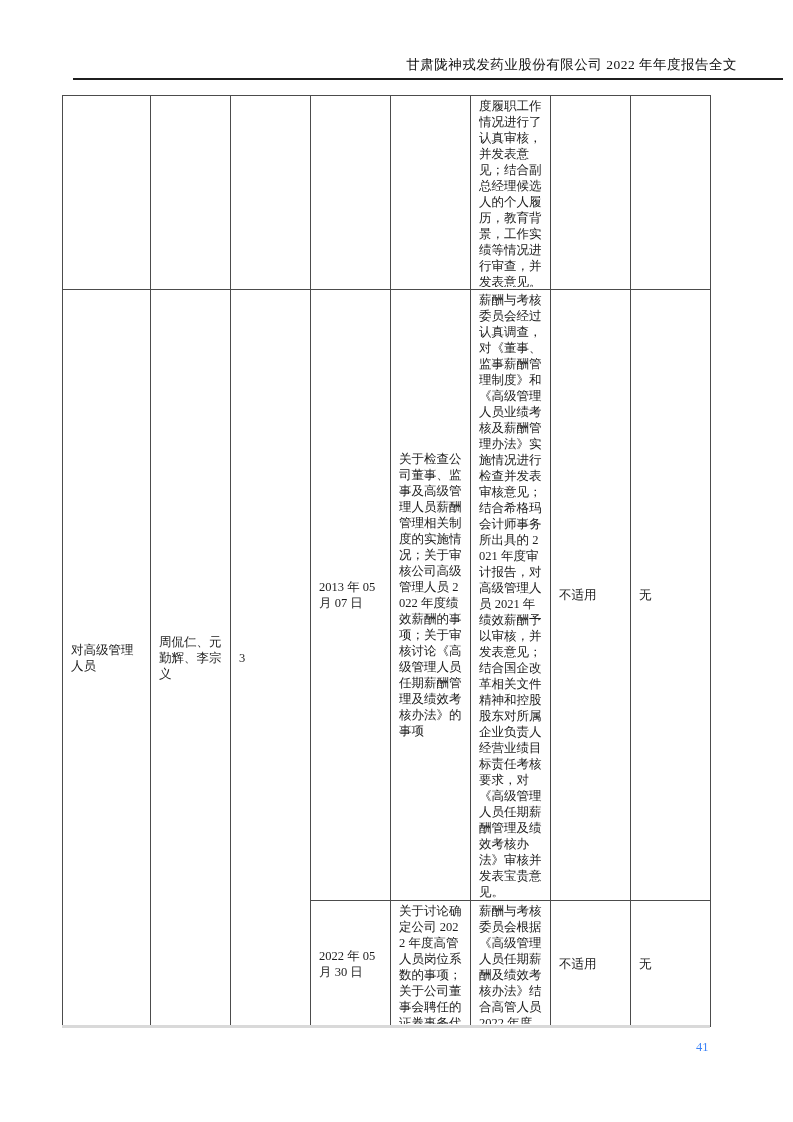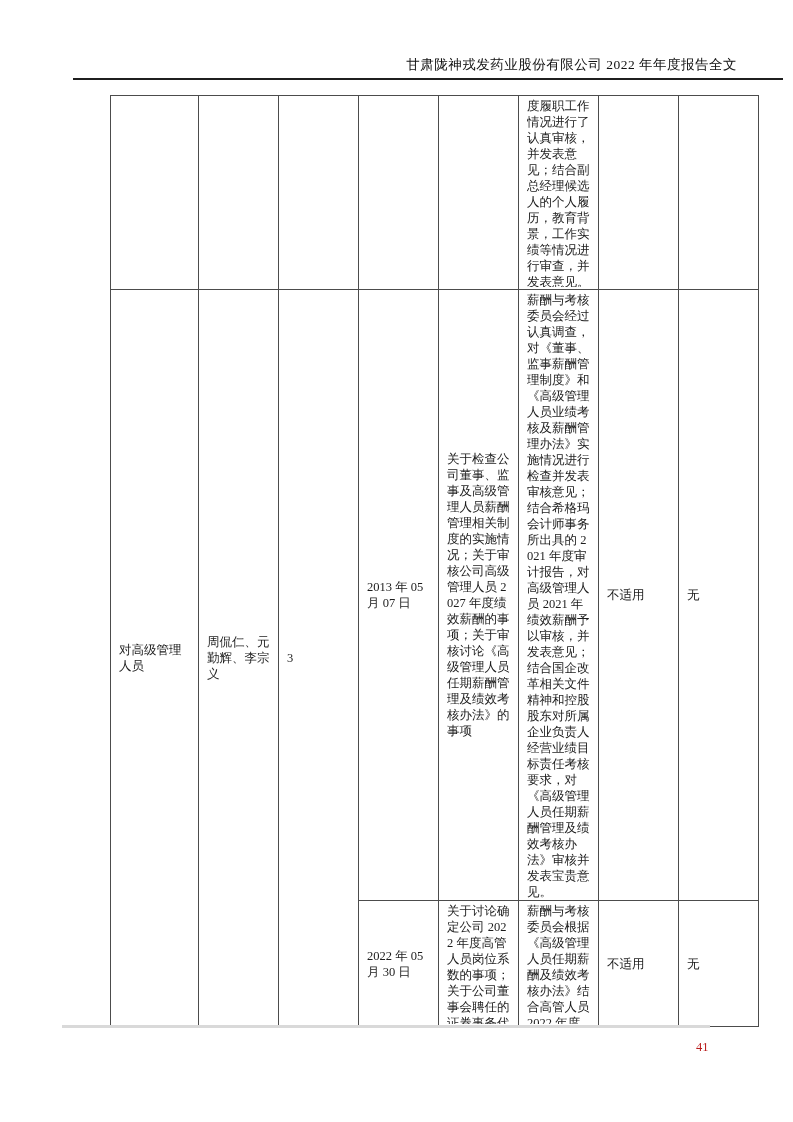--- a/index.html
+++ b/index.html
@@ -27,21 +27,20 @@
     width: 710px; height: 2px;
     background: #1f1f1f;
   }
 
   table.committee-table {
     position: absolute;
     left: 62px; top: 95px;
     width: 648px;
     border-collapse: collapse;
     table-layout: fixed;
-    margin-left: 48px;
   }
   table.committee-table td {
     border: 1px solid #4c4c4c;
     vertical-align: middle;
     font-size: 12.5px;
     line-height: 16px;
     padding: 2px 8px;
     text-align: left;
     word-break: break-all;
     overflow: hidden;
@@ -61,21 +60,21 @@
     position: absolute;
     left: 62px; top: 1025px;
     width: 648px; height: 3px;
     background: #d9d9d9;
   }
 
   .page-number {
     position: absolute;
     left: 696px; top: 1040px;
     font-size: 12.5px;
-    color: #b91c1c;
+    color: #3b82f6;
   }
 </style>
 </head>
 <body>
 
 <div class="page">
 
   <div class="report-header-title">甘肃陇神戎发药业股份有限公司 2022 年年度报告全文</div>
   <div class="header-rule"></div>
 
@@ -112,21 +111,21 @@
       <td rowspan="2">
         <div>周侃仁、元勤辉、李宗义</div>
       </td>
       <td rowspan="2" class="count-cell">
         <div>3</div>
       </td>
       <td>
         <div class="cellwrap">2013 年 05 月 07 日</div>
       </td>
       <td>
-        <div class="cellwrap">关于检查公司董事、监事及高级管理人员薪酬管理相关制度的实施情况；关于审核公司高级管理人员 2027 年度绩效薪酬的事项；关于审核讨论《高级管理人员任期薪酬管理及绩效考核办法》的事项</div>
+        <div class="cellwrap">关于检查公司董事、监事及高级管理人员薪酬管理相关制度的实施情况；关于审核公司高级管理人员 2022 年度绩效薪酬的事项；关于审核讨论《高级管理人员任期薪酬管理及绩效考核办法》的事项</div>
       </td>
       <td>
         <div class="cellwrap">薪酬与考核委员会经过认真调查，对《董事、监事薪酬管理制度》和《高级管理人员业绩考核及薪酬管理办法》实施情况进行检查并发表审核意见；结合希格玛会计师事务所出具的 2021 年度审计报告，对高级管理人员 2021 年绩效薪酬予以审核，并发表意见；结合国企改革相关文件精神和控股股东对所属企业负责人经营业绩目标责任考核要求，对《高级管理人员任期薪酬管理及绩效考核办法》审核并发表宝贵意见。</div>
       </td>
       <td>
         <div>不适用</div>
       </td>
       <td>
         <div>无</div>
       </td>

